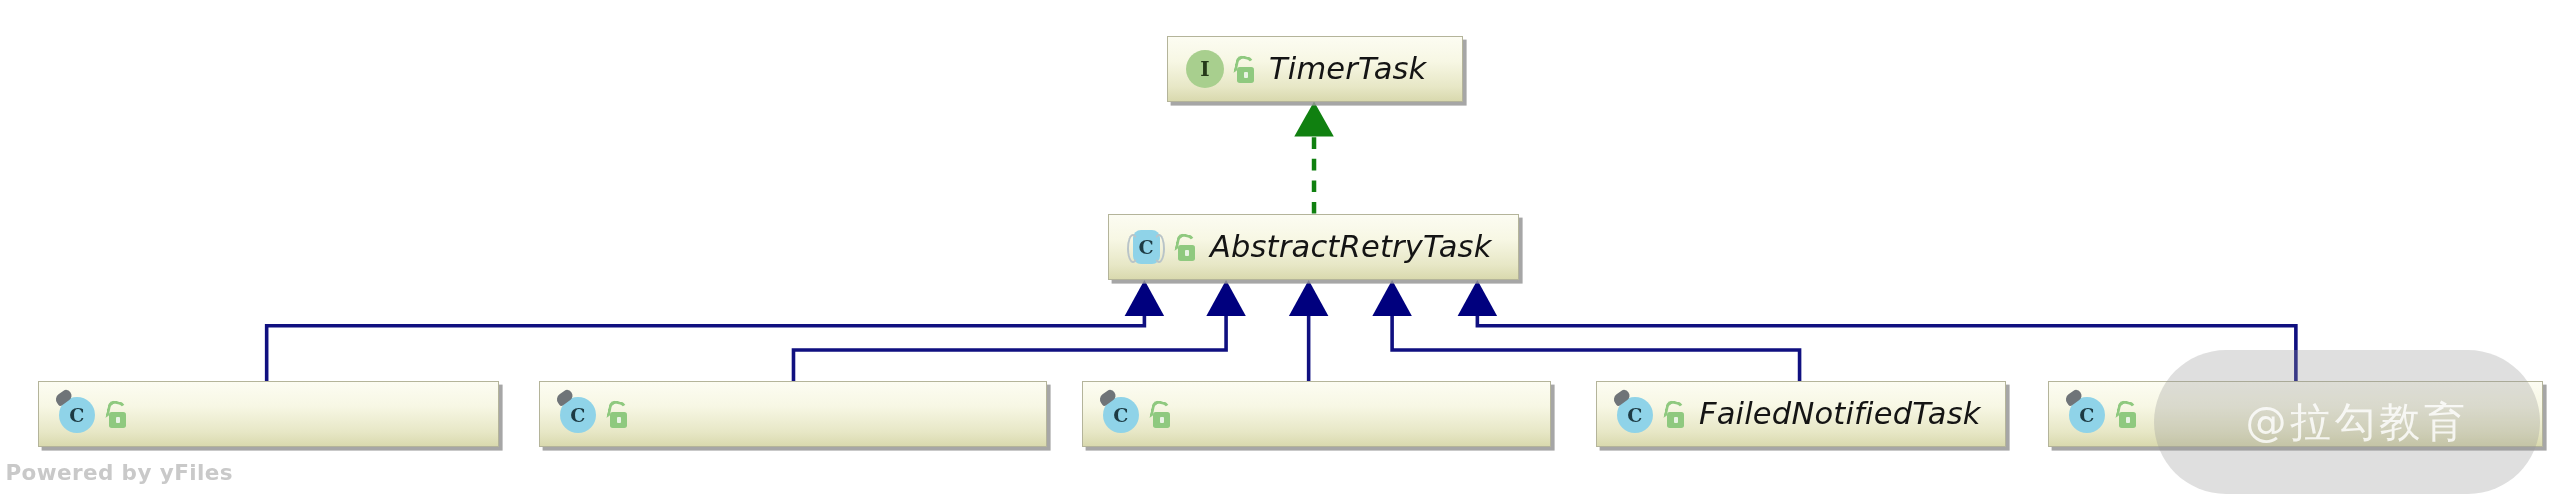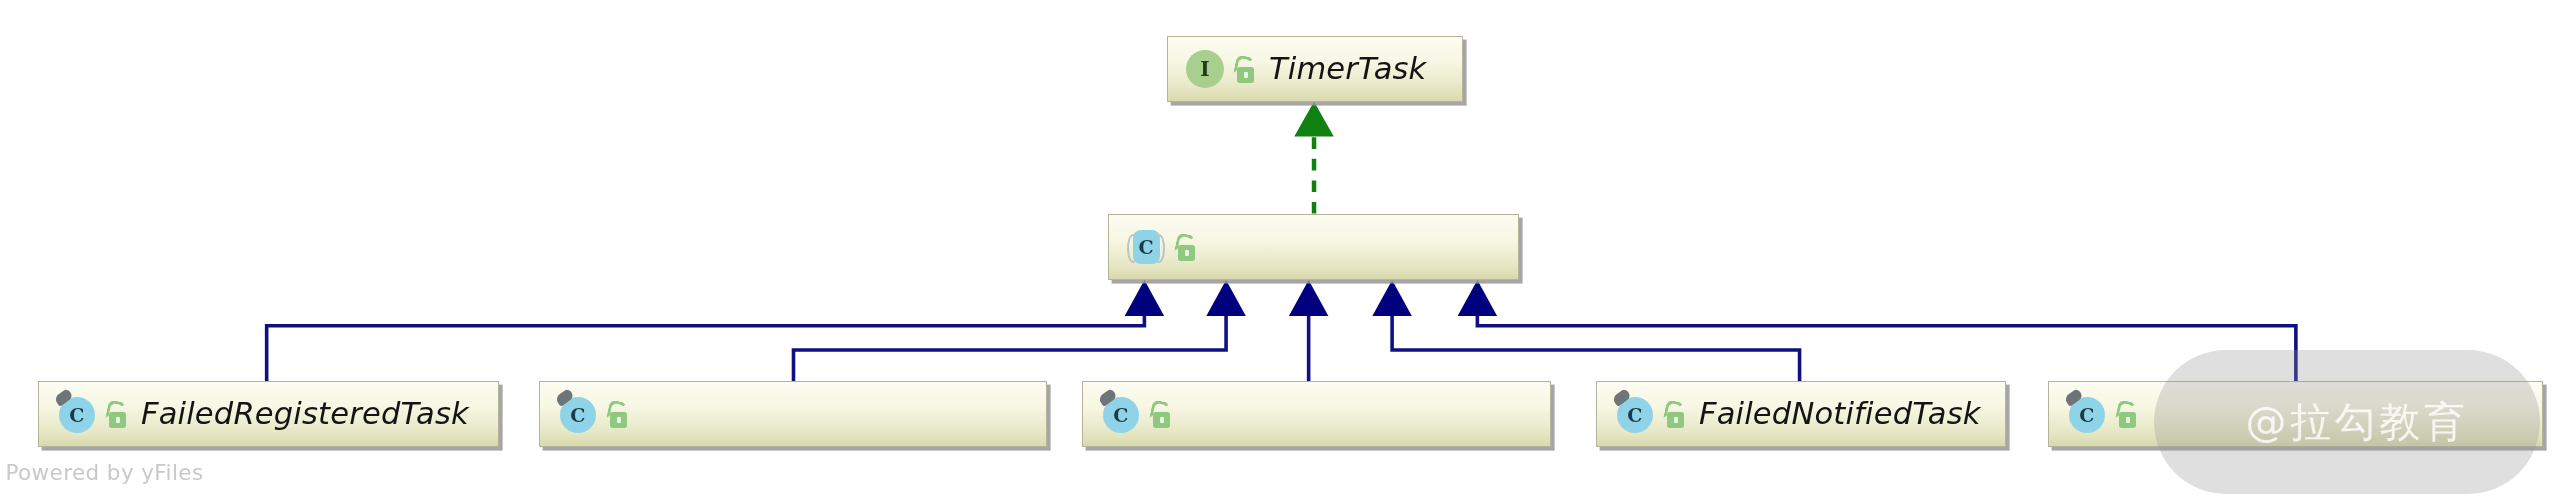--- a/index.html
+++ b/index.html
@@ -152,20 +152,21 @@
     letter-spacing:3.6px;
     white-space:nowrap;
   }
   #credit{
     position:absolute;
     left:5.4px;top:460px;
     font-size:21.5px;
     color:#c9c9c9;
     letter-spacing:0.4px;
     white-space:nowrap;
+    font-weight:bold;
   }
 </style>
 </head>
 <body>
 
 <div id="canvas">
 
   <svg id="edge-layer" viewBox="0 0 2870 556" width="2576" height="499">
 
     <g>
@@ -219,36 +220,36 @@
         <div class="disc">
             <b>C</b>
           </div>
         <div class="br r"></div>
       </div>
       <div class="ic-lock">
         <div class="shackle"></div>
           <div class="body"></div>
       </div>
     </div>
+    <div class="node-label">AbstractRetryTask</div>
   </div>
 
   <div class="uml-node" id="node-failed-registered-task" style="left:38px;top:381px;width:461px;height:66px;">
     <div class="glyphs">
       <div class="ic-class">
         <div class="disc">
             <b>C</b>
           </div>
         <div class="pin"></div>
       </div>
       <div class="ic-lock">
         <div class="shackle"></div>
           <div class="body"></div>
       </div>
     </div>
-    <div class="node-label">FailedRegisteredTask</div>
   </div>
 
   <div class="uml-node" id="node-failed-unsubscribed-task" style="left:539px;top:381px;width:508px;height:66px;">
     <div class="glyphs">
       <div class="ic-class">
         <div class="disc">
             <b>C</b>
           </div>
         <div class="pin"></div>
       </div>

